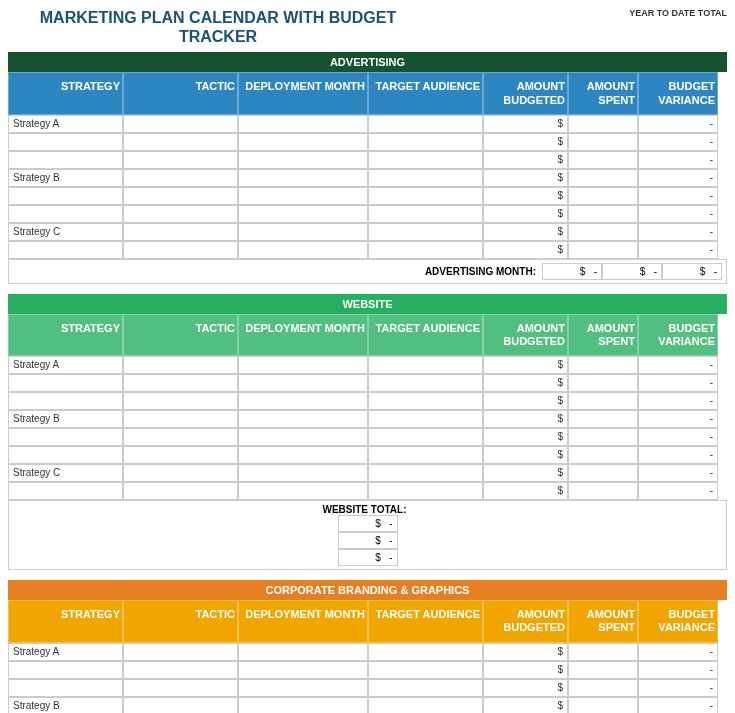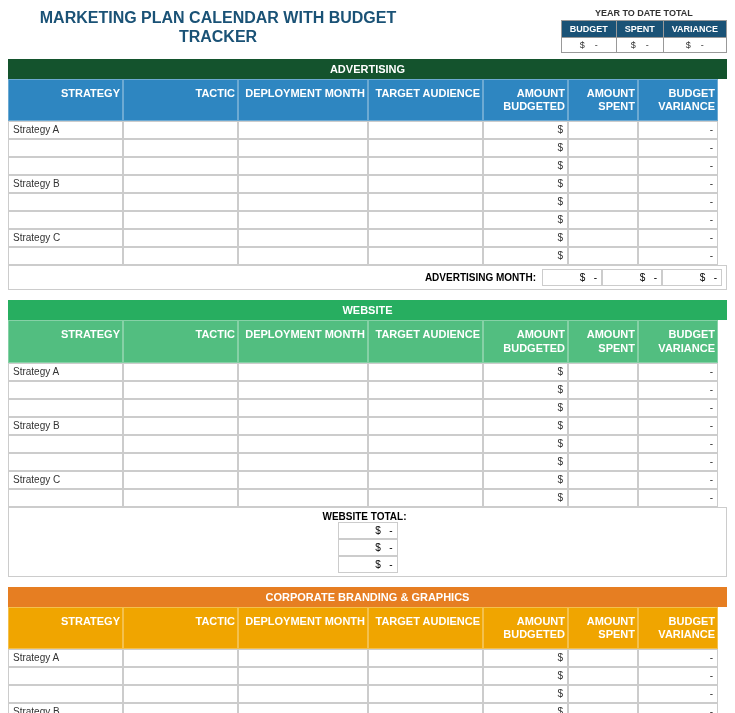--- a/index.html
+++ b/index.html
@@ -46,36 +46,20 @@
 </head>
 <body>
 
 <div class="page">
 
   <div class="header-row">
     <div class="page-title">MARKETING PLAN CALENDAR WITH BUDGET TRACKER</div>
 
     <div class="ytd-section">
       <div class="ytd-label">YEAR TO DATE TOTAL</div>
-      <table class="ytd-table">
-        <thead>
-          <tr>
-            <th>BUDGET</th>
-            <th>SPENT</th>
-            <th>VARIANCE</th>
-          </tr>
-        </thead>
-        <tbody>
-          <tr>
-            <td>$ &nbsp;&nbsp; -</td>
-            <td>$ &nbsp;&nbsp; -</td>
-            <td>$ &nbsp;&nbsp; -</td>
-          </tr>
-        </tbody>
-      </table>
     </div>
   </div>
 
   <div class="section">
     <div class="section-header adv-header">ADVERTISING</div>
     <div class="col-headers adv-col-headers">
       <div class="col-header">STRATEGY</div>
       <div class="col-header">TACTIC</div>
       <div class="col-header">DEPLOYMENT MONTH</div>
       <div class="col-header">TARGET AUDIENCE</div>

